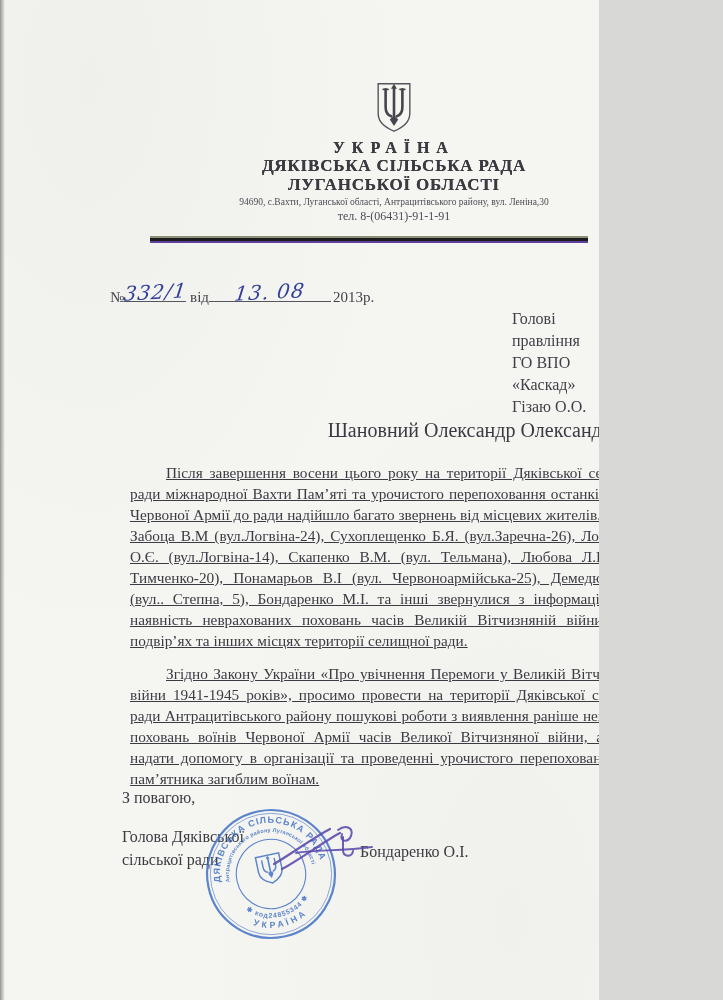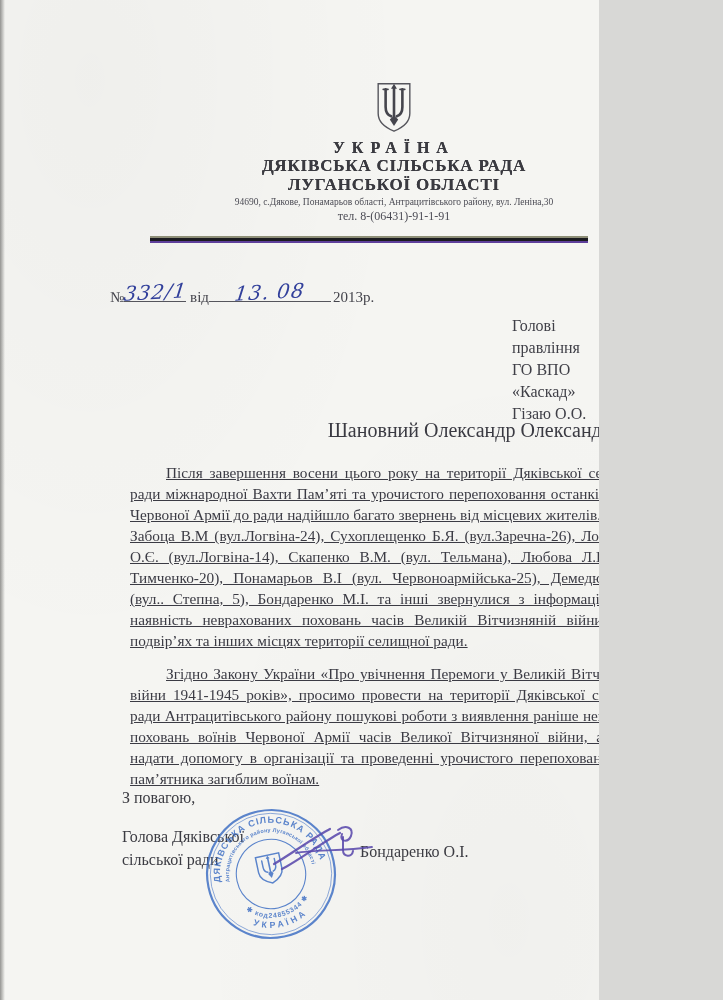--- a/index.html
+++ b/index.html
@@ -24,21 +24,21 @@
   .divider{position:absolute;top:236px;left:150px;width:438px;height:7px;
     background:linear-gradient(to bottom,#8e8f77 0 2px,#1b1b20 2px 5px,var(--divider-purple,#5e3f9b) 5px 7px);}
   
   .refline{position:absolute;top:283px;left:110px;font-size:15px;color:#43434b;white-space:nowrap;}
   .fld{display:inline-block;border-bottom:1px solid #55555c;text-align:center;vertical-align:baseline;height:18px;}
   .fld1{width:62px;} .fld2{width:122px;margin-right:2px;}
   .hw{font-family:"DejaVu Serif", serif;font-style:italic;font-size:20px;
       color:var(--hand-blue,#32409b);display:inline-block;transform:skewX(-10deg) rotate(-3deg);
       position:relative;top:-3px;letter-spacing:1px;}
   
-  .addressee{position:absolute;top:315px;left:512px;font-size:16px;line-height:22px;color:#3f3f47;}
+  .addressee{position:absolute;top:308px;left:512px;font-size:16px;line-height:22px;color:#3f3f47;}
   
   .salutation{position:absolute;top:419px;left:118px;width:544px;text-align:right;font-size:20px;color:#3a3a42;}
   .bodytext{position:absolute;top:450px;left:118px;width:544px;font-size:15.3px;line-height:21px;
     text-align:justify;color:#3b3b44;}
   .bodytext p{margin:12px;text-indent:36px;text-decoration:underline;}
   
   .valediction{position:absolute;top:789px;left:122px;font-size:16px;}
   .signer-title{position:absolute;top:825px;left:122px;font-size:16px;line-height:23px;}
   .signer-name{position:absolute;top:843px;left:360px;font-size:16px;}
   
@@ -68,21 +68,21 @@
       <path class="em-stroke" stroke-width="2.8" d="M13,10 V29 Q13,37 19,39"></path>
       <path class="em-stroke" stroke-width="2.8" d="M31,10 V29 Q31,37 25,39"></path>
       <path class="em-stroke" stroke-width="2.8" d="M22,9 V39"></path>
       <path class="em-stroke" stroke-width="2" d="M10.5,10 H15.5 M28.5,10 H33.5"></path>
       <path class="em-fill" d="M22,4 L25.2,9.5 H18.8 Z"></path>
       <path class="em-fill" d="M22,38 L17.5,42.5 L22,49.5 L26.5,42.5 Z"></path>
     </svg>
     <div class="country">УКРАЇНА</div>
     <div class="orgline">ДЯКІВСЬКА СІЛЬСЬКА РАДА</div>
     <div class="orgline">ЛУГАНСЬКОЇ ОБЛАСТІ</div>
-    <div class="addr">94690, с.Дякове, Понамарьов області, Антрацитівського району, вул. Леніна,30</div>
+    <div class="addr">94690, с.Вахти, Луганської області, Антрацитівського району, вул. Леніна,30</div>
     <div class="phone">тел. 8-(06431)-91-1-91</div>
   </div>
   <div class="divider"></div>
 
   <div class="refline">
     <span>№</span><span class="fld fld1"><span class="hw">332/1</span></span>
     <span>від</span><span class="fld fld2"><span class="hw">13. 08</span></span><span>2013р.</span>
   </div>
 
   <div class="addressee">

